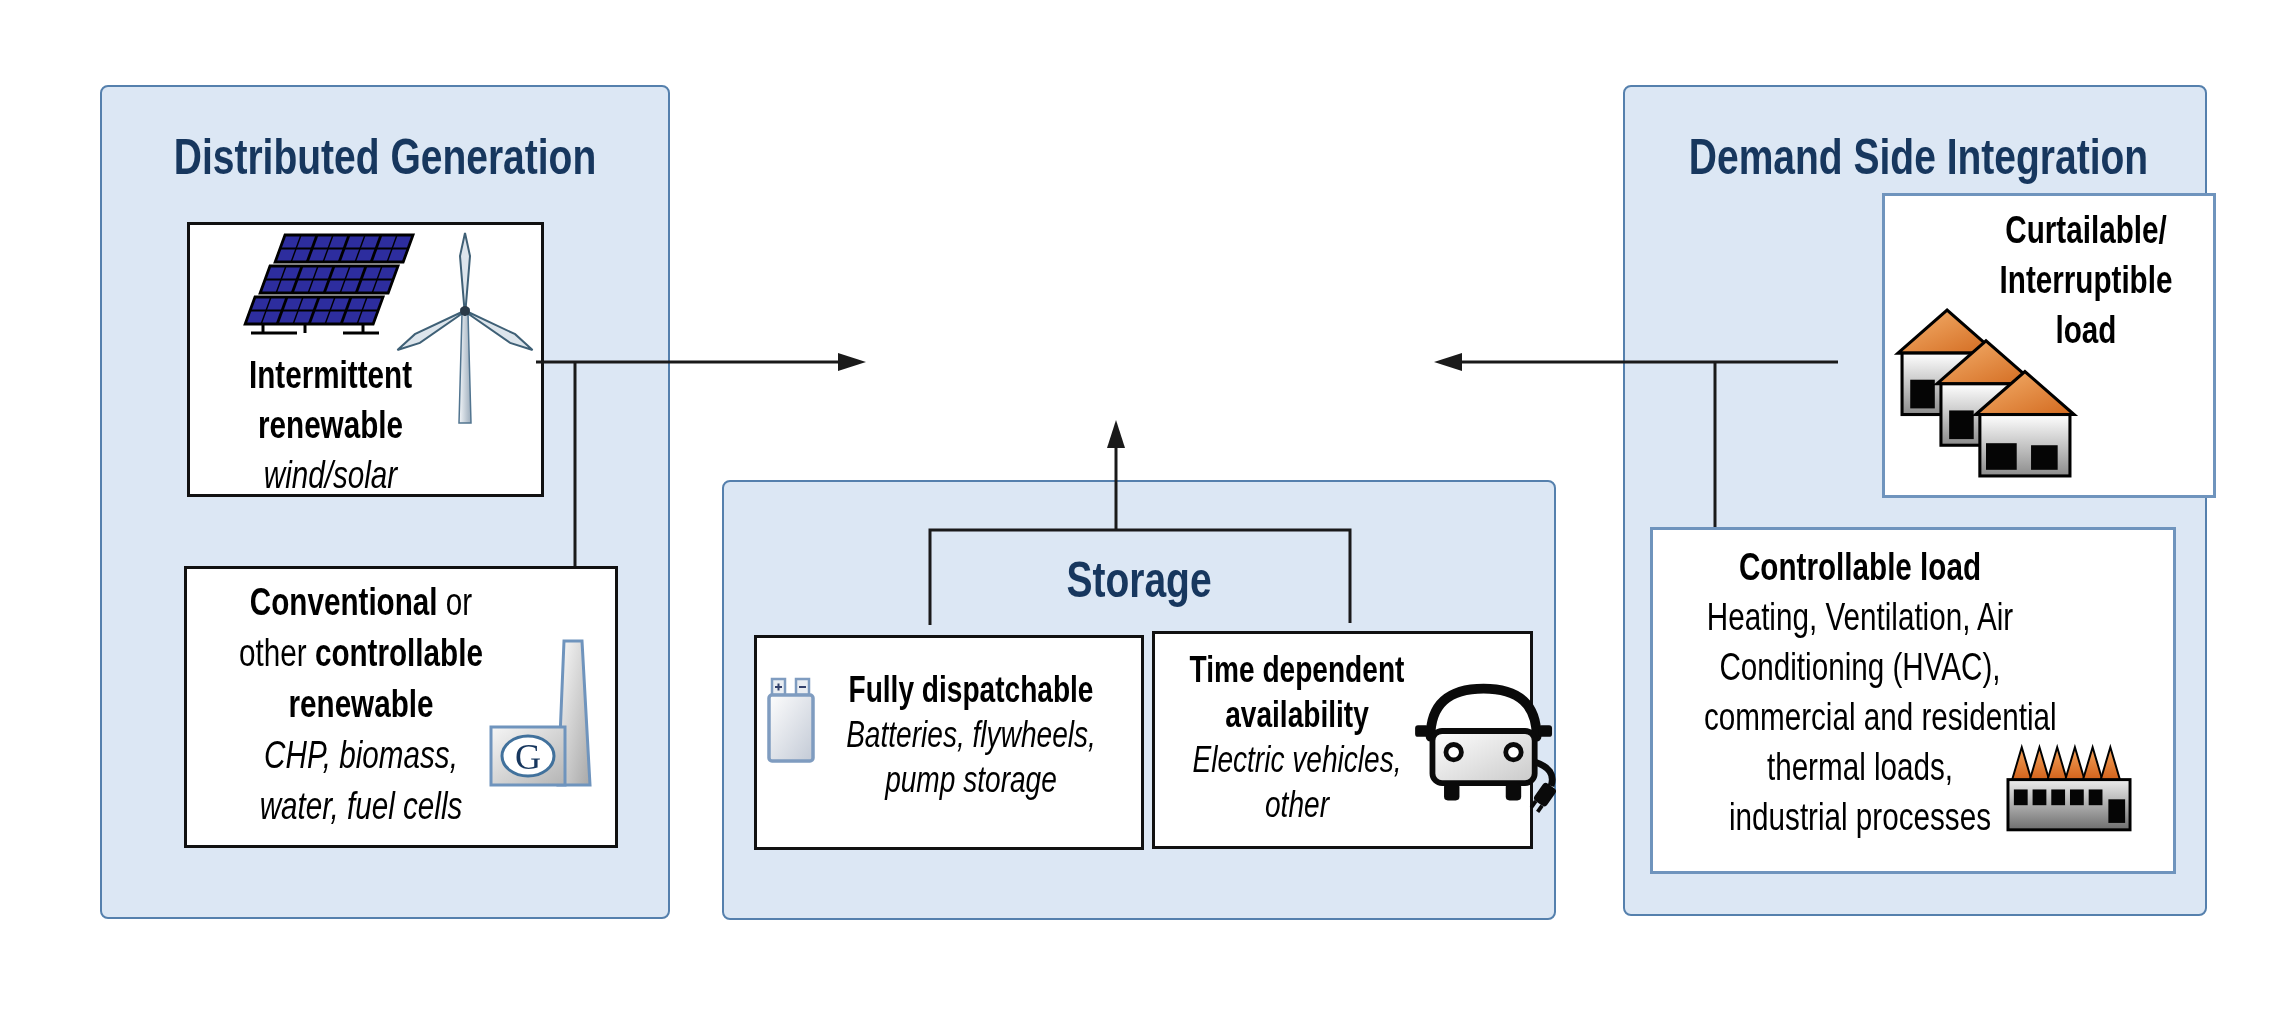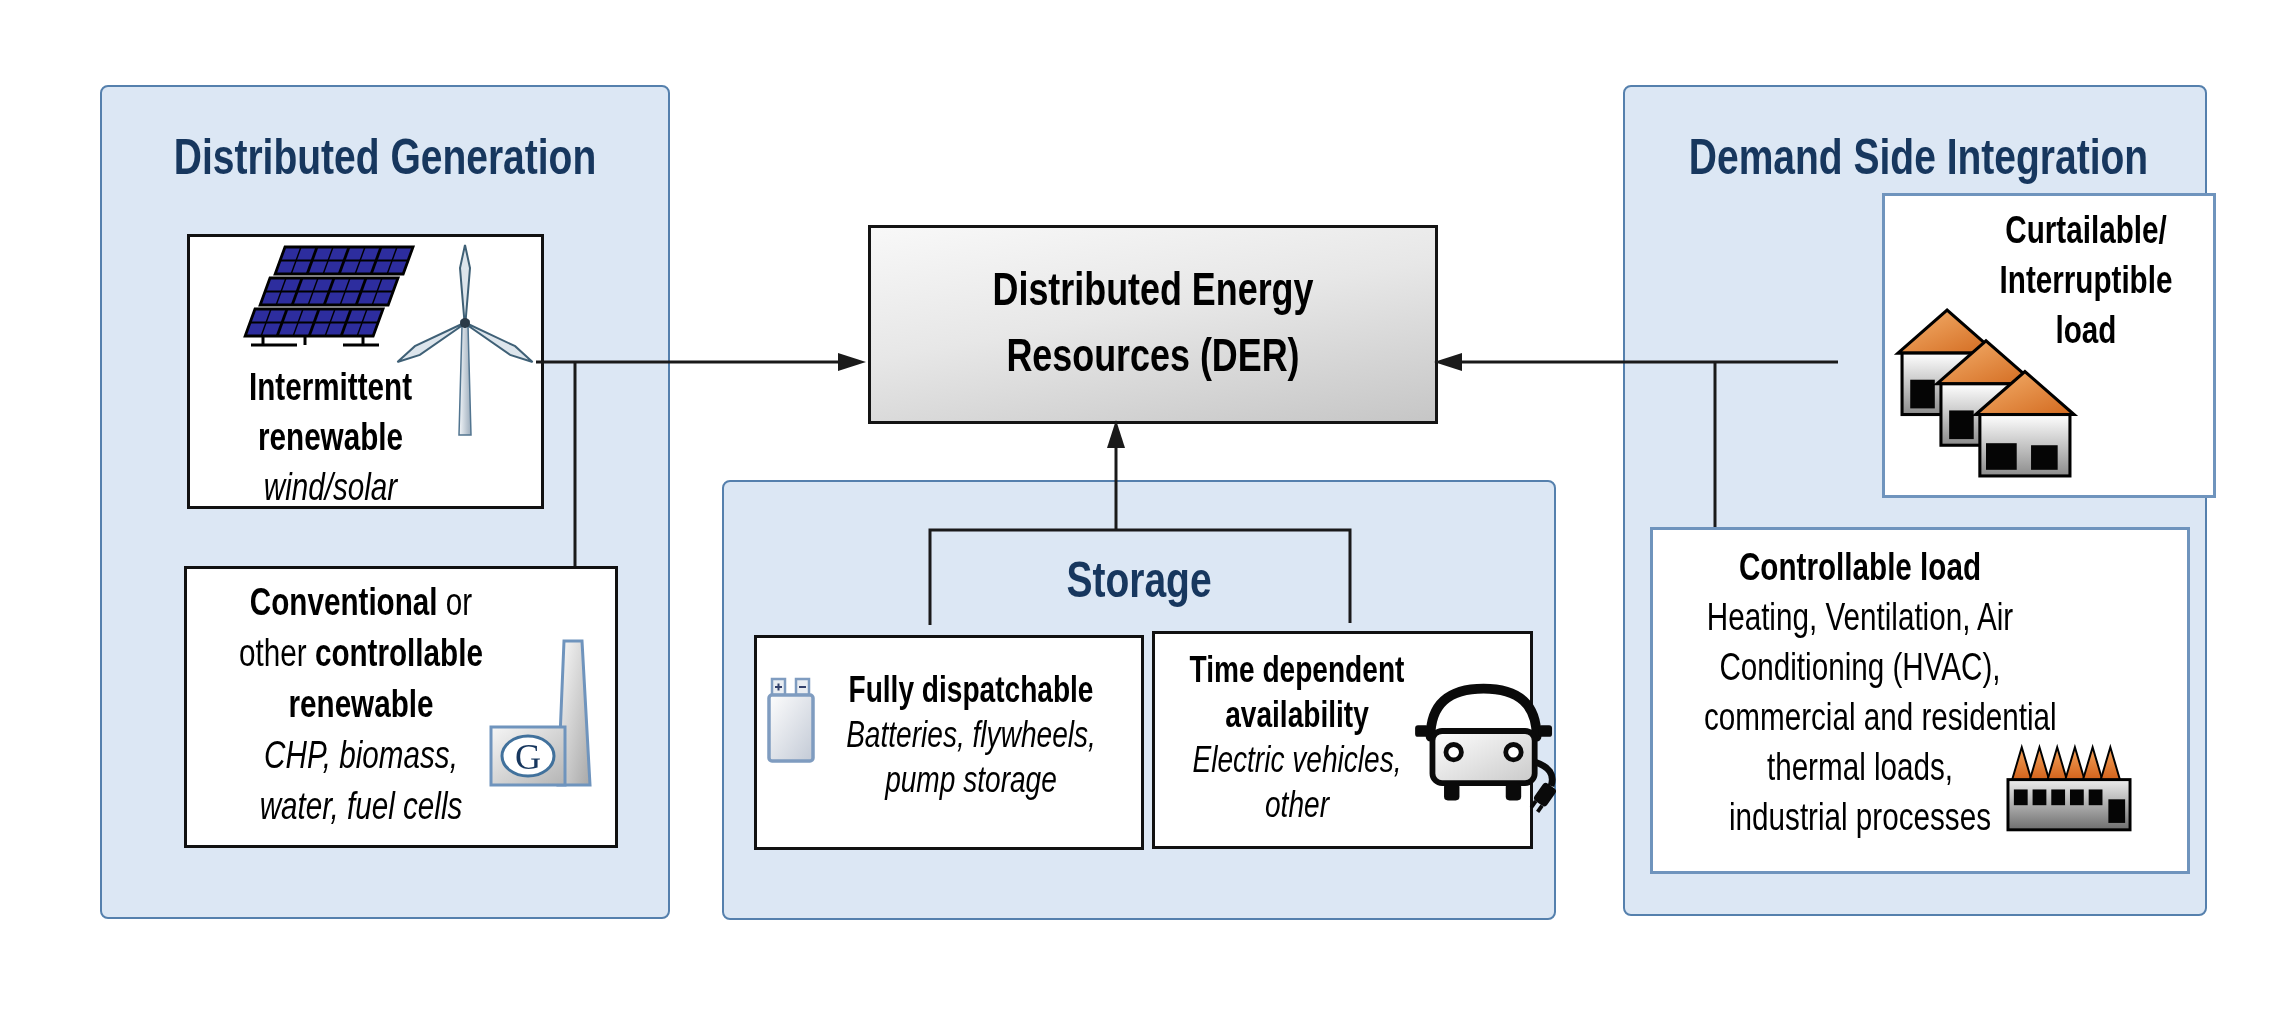--- a/index.html
+++ b/index.html
@@ -37,21 +37,21 @@
   .icon{position:absolute;overflow:visible;}
 </style>
 </head>
 <body>
 
 <div class="canvas">
 
   <section class="group" style="left:100px;top:85px;width:566px;height:830px;">
     <div class="group-title" style="top:42px;">Distributed Generation</div>
 
-    <div class="wbox border-dark" style="left:85px;top:135px;width:351px;height:269px;margin-top:12px;">
+    <div class="wbox border-dark" style="left:85px;top:135px;width:351px;height:269px;">
 
       <svg class="icon" style="left:55px;top:10px;" width="170" height="104" viewBox="0 0 170 104">
         <g stroke="#000" fill="#2d2d9e">
           <g transform="translate(40,0) skewX(-20)">
             <rect x="0" y="0" width="128" height="27" stroke-width="3"></rect>
             <line x1="32" y1="0" x2="32" y2="27" stroke-width="3"></line>
               <line x1="64" y1="0" x2="64" y2="27" stroke-width="3"></line>
               <line x1="96" y1="0" x2="96" y2="27" stroke-width="3"></line>
             <line x1="16" y1="0" x2="16" y2="27" stroke-width="1.5"></line>
               <line x1="48" y1="0" x2="48" y2="27" stroke-width="1.5"></line>
@@ -135,26 +135,20 @@
           </linearGradient>
         </defs>
         <polygon points="75,4 93,4 101,148 69,148" fill="url(#chimG)" stroke="#6f94bd" stroke-width="3"></polygon>
         <rect x="2" y="90" width="74" height="58" fill="url(#genHouseG)" stroke="#6f94bd" stroke-width="3"></rect>
         <ellipse cx="39" cy="119" rx="26" ry="20" fill="#ffffff" stroke="#41719c" stroke-width="3"></ellipse>
         <text x="39" y="132" text-anchor="middle" font-family="Liberation Serif, serif" font-size="36" fill="#17375E">G</text>
       </svg>
     </div>
   </section>
 
-  <div class="der-box">
-    <div class="txt fs-der" style="left:0;top:28px;width:564px;">
-      <div>Distributed Energy</div>
-      <div>Resources (DER)</div>
-    </div>
-  </div>
 
   <section class="group" style="left:722px;top:480px;width:830px;height:436px;">
     <div class="group-title" style="top:70px;">Storage</div>
 
     <div class="wbox border-dark" style="left:30px;top:153px;width:384px;height:209px;">
       <svg class="icon" style="left:10px;top:38px;" width="50" height="88" viewBox="0 0 50 88">
         <defs>
           <linearGradient id="batG" x1="0" y1="0" x2="1" y2="1">
             <stop offset="0" stop-color="#fdfdfd"></stop>
               <stop offset="1" stop-color="#c3cad6"></stop>
@@ -242,21 +236,21 @@
           <g transform="translate(76,60)">
             <polygon points="2,46 50,4 98,46" fill="url(#roofG)" stroke="#000" stroke-width="3"></polygon>
             <rect x="6" y="46" width="88" height="60" fill="url(#hBodyG)" stroke="#000" stroke-width="3"></rect>
             <rect x="12" y="74" width="30" height="26" fill="#050505"></rect>
             <rect x="56" y="76" width="26" height="24" fill="#050505"></rect>
           </g>
         </g>
       </svg>
     </div>
 
-    <div class="wbox border-blue" style="left:25px;top:440px;width:520px;height:341px;padding-left:14px;">
+    <div class="wbox border-blue" style="left:25px;top:440px;width:520px;height:341px;">
       <div class="txt fs-body" style="left:7px;top:12px;width:400px;">
         <div class="b">Controllable load</div>
         <div>Heating, Ventilation, Air</div>
         <div>Conditioning (HVAC),</div>
         <div>commercial and residential</div>
         <div>thermal loads,</div>
         <div>industrial processes</div>
       </div>
       <svg class="icon" style="left:353px;top:210px;" width="126" height="93" viewBox="0 0 128 94">
         <defs>

